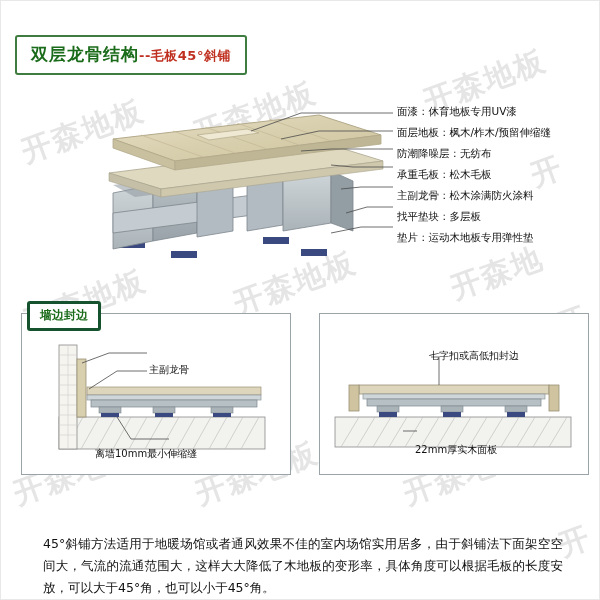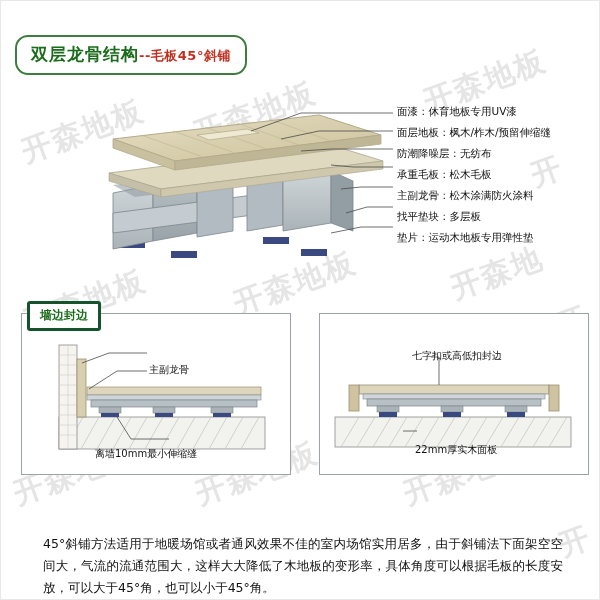--- a/index.html
+++ b/index.html
@@ -42,21 +42,21 @@
   }
 
   
   .title-banner {
     position: absolute;
     left: 14px;
     top: 34px;
     padding: 6px 14px 7px 14px;
     background: #ffffff;
     border: 2px solid #3f7c3f;
-    border-radius: 13px;
+    border-radius: 3px;
     z-index: 12;
   }
   .title-banner .t1 {
     font-size: 17px;
     font-weight: bold;
     color: #1a6b1a;
     letter-spacing: 1px;
   }
   .title-banner .t2 {
     font-size: 13px;
@@ -336,21 +336,21 @@
       <rect x="186" y="93" width="22" height="6" fill="#aab3b8" stroke="#7d878d" stroke-width="0.6"></rect>
       <rect x="60" y="99" width="18" height="5" fill="#3a4a80"></rect>
       <rect x="124" y="99" width="18" height="5" fill="#3a4a80"></rect>
       <rect x="188" y="99" width="18" height="5" fill="#3a4a80"></rect>
 
       <g stroke="#4a4a4a" stroke-width="0.8" fill="none">
         <path d="M120,72 L120,44 L112,44"></path>
         <path d="M98,118 L84,118"></path>
       </g>
     </svg>
-    <div class="note" style="left:93px; top:48px;text-align:center;">七字扣或高低扣封边</div>
+    <div class="note" style="left:110px; top:48px;text-align:center;">七字扣或高低扣封边</div>
     <div class="note" style="left:96px; top:142px;">22mm厚实木面板</div>
   </div>
 
   <div class="para">
     <p>45°斜铺方法适用于地暖场馆或者通风效果不佳的室内场馆实用居多，由于斜铺法下面架空空间大，气流的流通范围大，这样大大降低了木地板的变形率，具体角度可以根据毛板的长度安放，可以大于45°角，也可以小于45°角。</p>
   </div>
 
 </div>
 
 </body></html>

